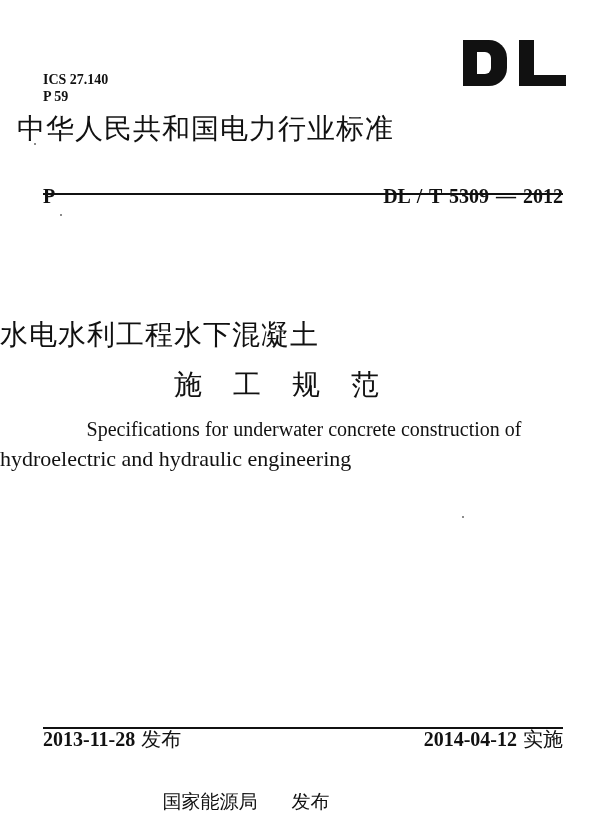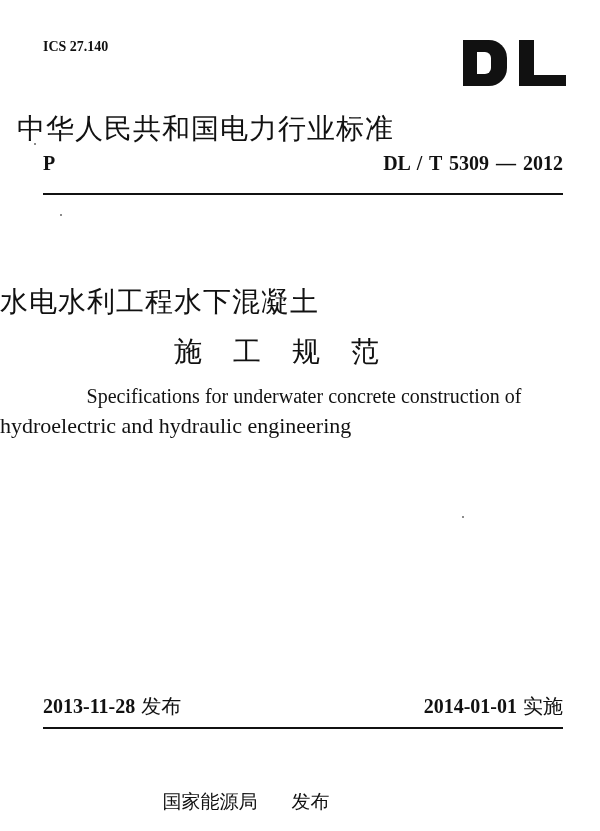--- a/index.html
+++ b/index.html
@@ -1,17 +1,17 @@
 <!DOCTYPE html>
 <html><head>
   <meta charset="utf-8">
   <style>
     html, body { margin: 0; padding: 0; background: #ffffff; }
     body { width: 600px; height: 831px; position: relative; overflow: hidden; color: #111; }
-    .serif { font-family: "Liberation Serif", "DejaVu Serif", serif; }
+    .serif { font-family: "Liberation Serif", "DejaVu Serif", serif; margin-top: 33px; }
     .sans { font-family: "DejaVu Sans", "Liberation Sans", sans-serif; }
     .abs { position: absolute; white-space: nowrap; }
 
     .meta { left: 43px; top: 38px; font-size: 14px; font-weight: bold; line-height: 17px; }
     .meta div { height: 17px; }
 
     .logo { left: 463px; top: 40px; width: 103px; height: 46px; }
     .logo-d { position: absolute; left: 0; top: 0; width: 44px; height: 46px; background: #111; border-radius: 0 18px 18px 0; }
     .logo-d::after { content: ""; position: absolute; left: 14px; top: 12px; width: 14px; height: 22px; background: #fff; border-radius: 0 6px 6px 0; }
     .logo-l { position: absolute; left: 56px; top: 0; width: 47px; height: 46px; }
@@ -37,20 +37,21 @@
 
     .publisher { left: 0; width: 492px; top: 789px; text-align: center; font-size: 19px; }
     .publisher .gap { display: inline-block; width: 34px; }
     .speck { position: absolute; background: #666; width: 2px; height: 2px; border-radius: 1px; }
   </style>
 </head>
 <body>
 
 <div class="abs meta serif">
   <div>ICS 27.140</div>
+  <div>P 59</div>
 </div>
 
 <div class="abs logo" title="DL">
   <div class="logo-d"></div>
   <div class="logo-l"></div>
 </div>
 
 <div class="abs national sans">中华人民共和国电力行业标准</div>
 
 <div class="abs pcode serif">P</div>
@@ -61,21 +62,21 @@
 <div class="abs title2 serif">
   <span>施</span><span>工</span><span>规</span><span>范</span>
 </div>
 <div class="abs en1 serif">Specifications for underwater concrete construction of</div>
 <div class="abs en2 serif">hydroelectric and hydraulic engineering</div>
 
 <div class="abs issue serif">
   <span>2013-11-28</span><span class="cn">发布</span>
 </div>
 <div class="abs impl serif">
-  <span>2014-01-01</span><span class="cn">实施</span>
+  <span>2014-04-12</span><span class="cn">实施</span>
 </div>
 <div class="abs rule2"></div>
 
 <div class="abs publisher sans">
   <span>国家能源局</span><span class="gap"></span><span>发布</span>
 </div>
 
 <div class="speck" style="left:34px;top:143px;"></div>
 <div class="speck" style="left:60px;top:214px;"></div>
 <div class="speck" style="left:462px;top:516px;"></div>

